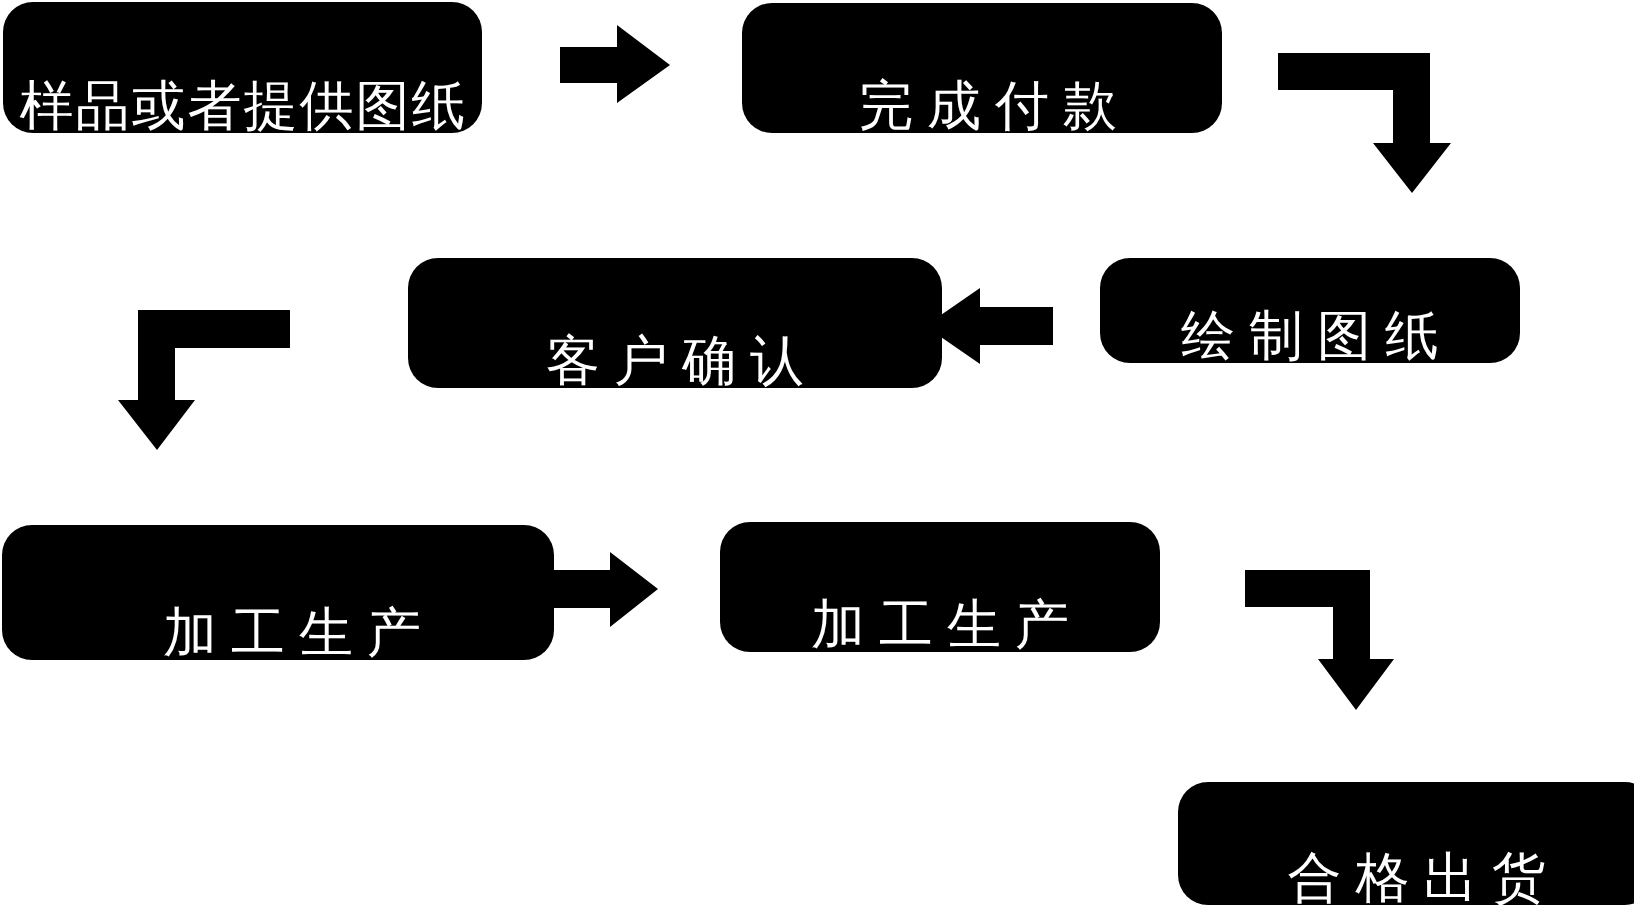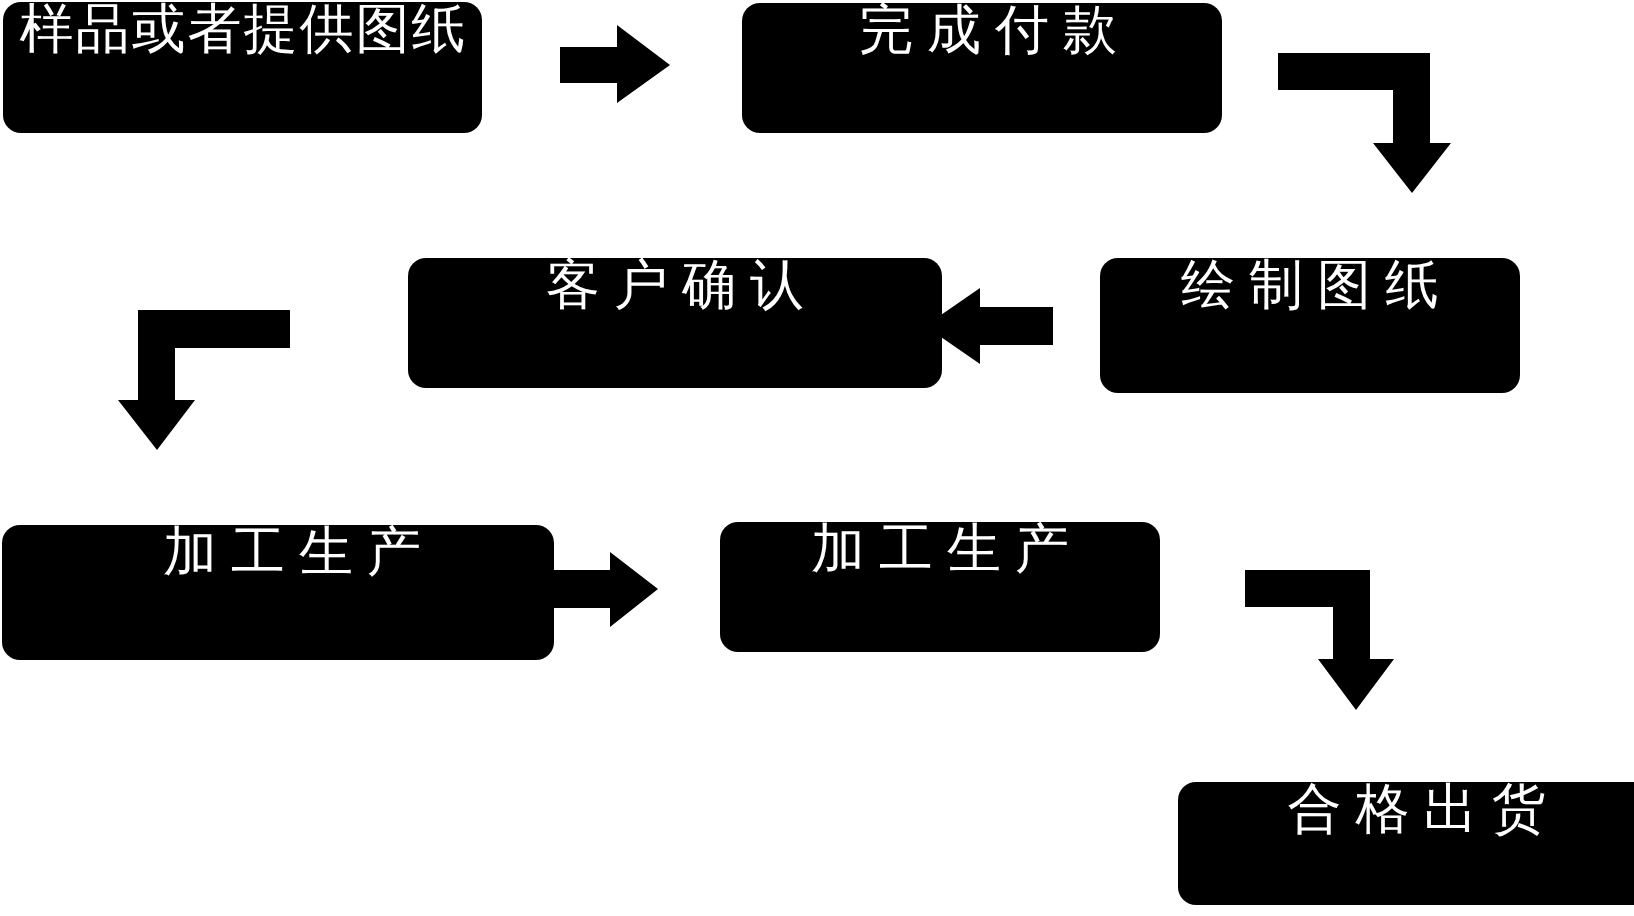--- a/index.html
+++ b/index.html
@@ -11,43 +11,43 @@
     position: relative;
     width: 1634px;
     height: 916px;
     background: #ffffff;
     overflow: hidden;
     font-family: "DejaVu Sans", "Liberation Sans", sans-serif;
   }
   .flow-node {
     position: absolute;
     background: #000000;
-    border-radius: 18px;
+    border-radius: 30px;
     display: flex;
-    align-items: flex-start;
+    align-items: flex-end;
     justify-content: center;
     box-sizing: border-box;
   }
   .flow-node .label {
     color: #ffffff;
     font-size: 54px;
     line-height: 1;
     white-space: nowrap;
     letter-spacing: 14px;
     text-indent: 14px; 
     font-weight: normal;
   }
   .flow-node.tight .label {
     letter-spacing: 2px;
     text-indent: 2px;
   }
   
   #node-sample  { left: 3px;    top: 2px;   width: 479px; height: 131px; }
   #node-payment { left: 742px;  top: 3px;   width: 480px; height: 130px; padding-left: 12px; }
-  #node-draw    { left: 1100px; top: 258px; width: 420px; height: 135px; }
+  #node-draw    { left: 1100px; top: 258px; width: 420px; height: 105px; }
   #node-confirm { left: 408px;  top: 258px; width: 534px; height: 130px; }
   #node-produce { left: 2px;    top: 525px; width: 552px; height: 135px; padding-left: 28px; }
   #node-inspect { left: 720px;  top: 522px; width: 440px; height: 130px; }
   #node-ship    { left: 1153px; top: 782px; width: 477px; height: 123px; margin-left: 25px; }
   #arrow-layer {
     position: absolute;
     left: 0;
     top: 0;
     width: 1634px;
     height: 916px;

